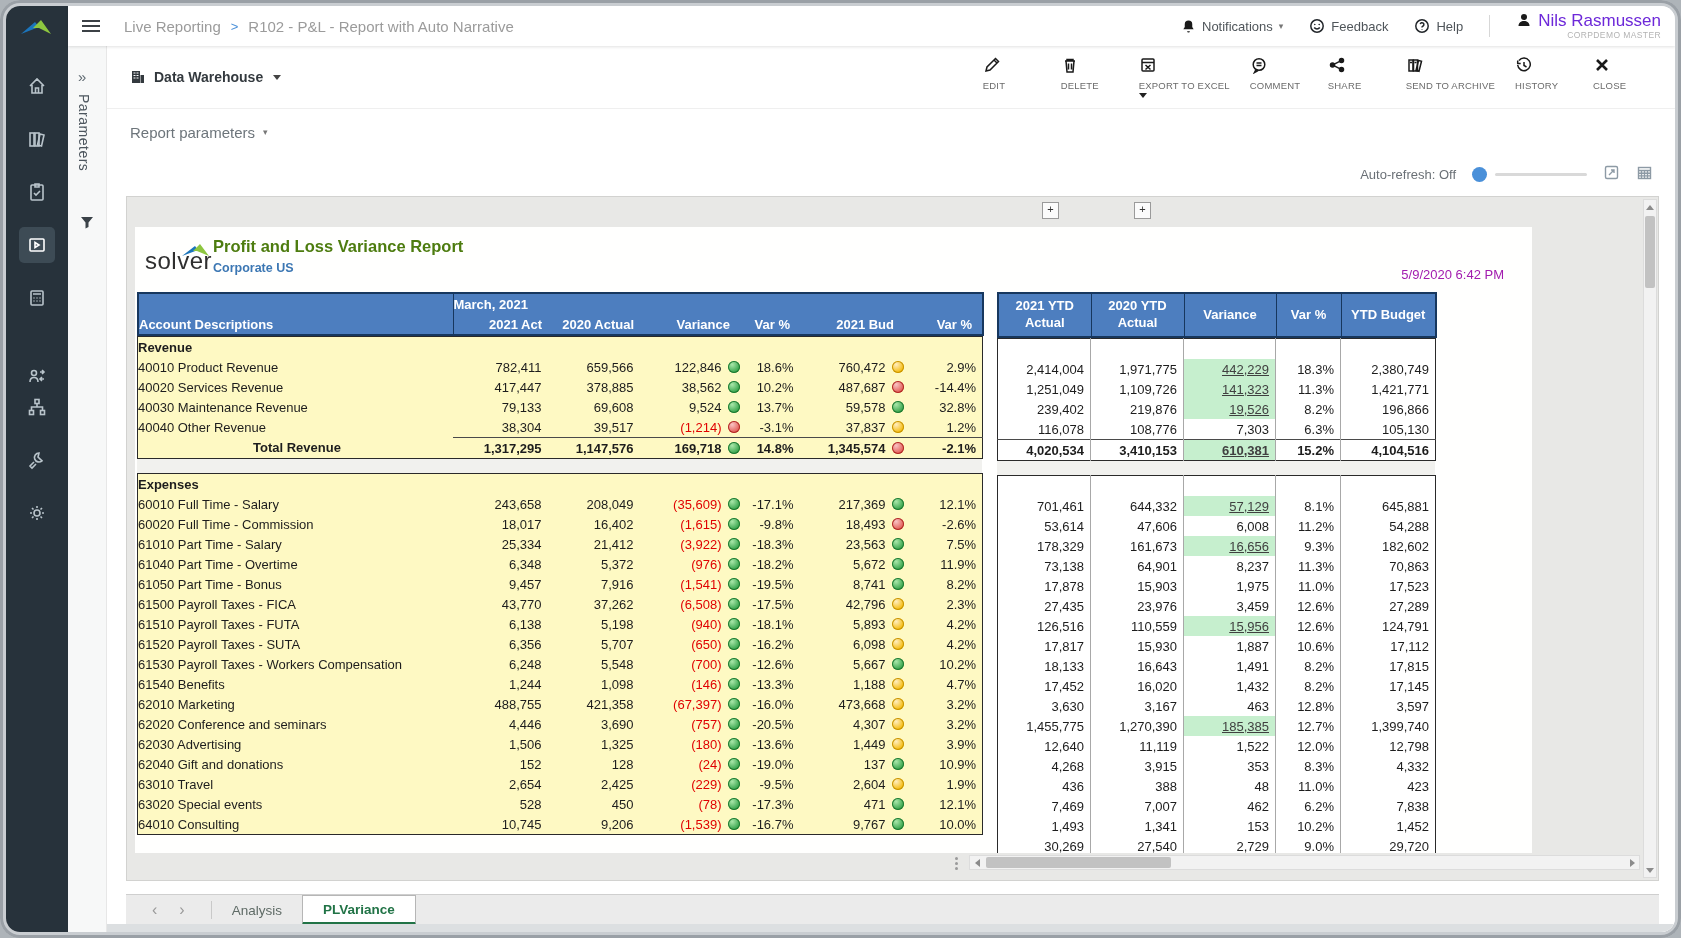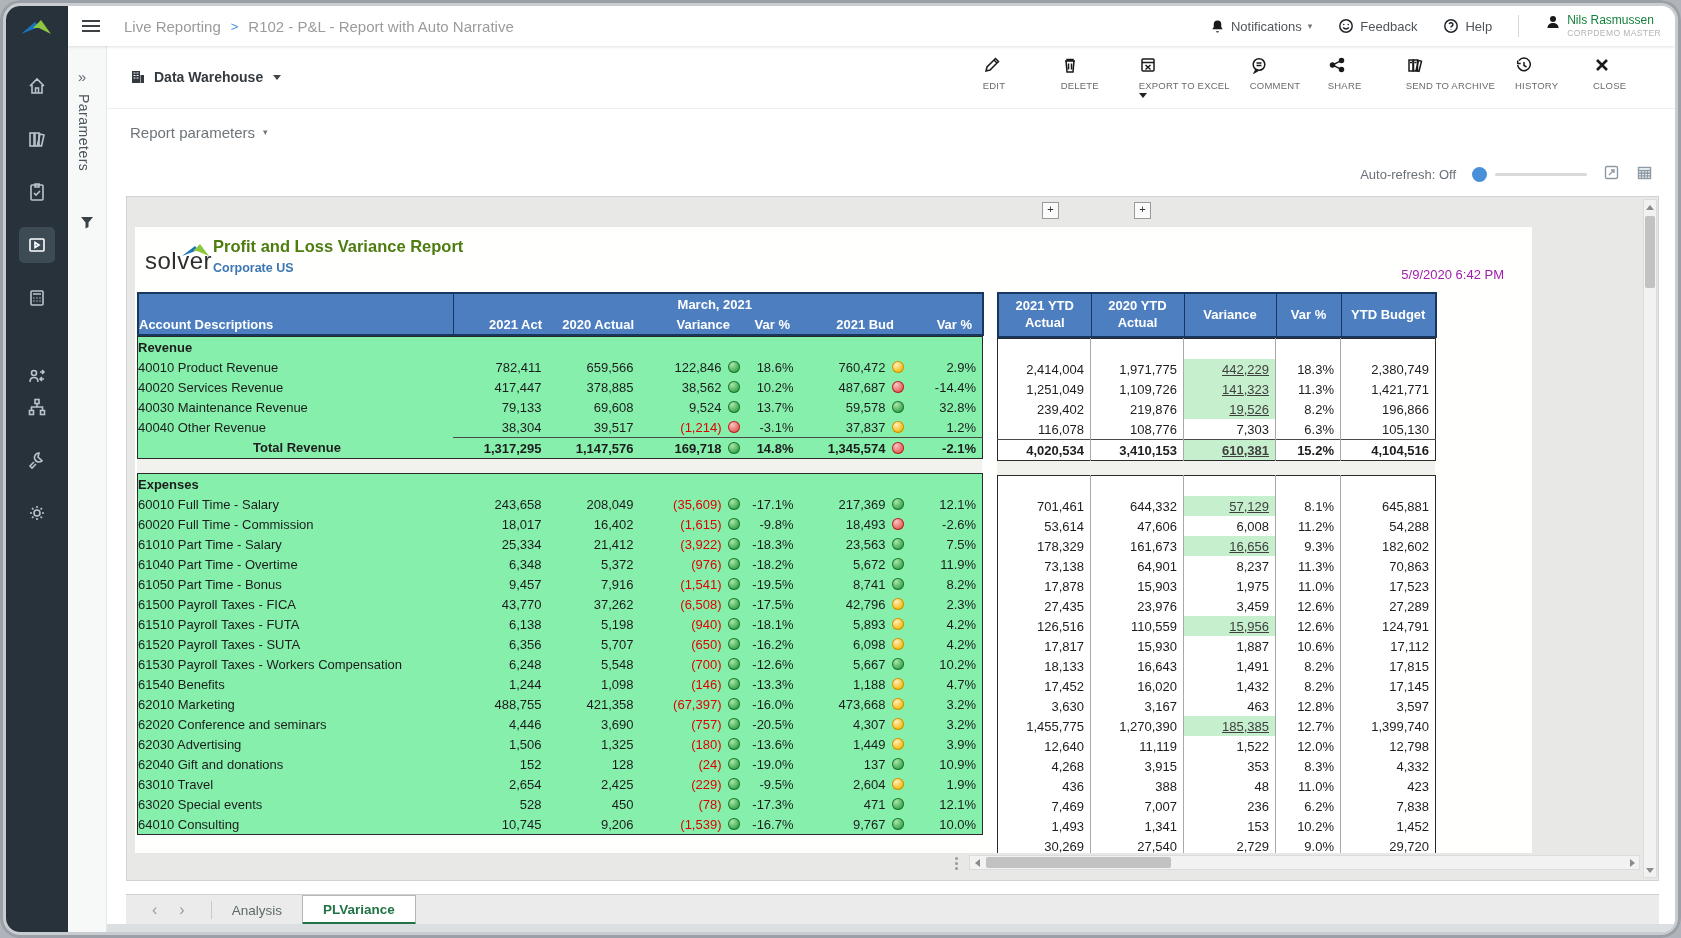--- a/index.html
+++ b/index.html
@@ -22,21 +22,21 @@
   .hamburger{width:18px;height:12px;margin-left:14px;display:flex;flex-direction:column;justify-content:space-between;cursor:pointer;}
   .hamburger i{display:block;height:2px;background:#3c4146;}
   .crumbs{margin-left:24px;font-size:15px;color:#9b9b9b;display:flex;gap:10px;align-items:center;}
   .crumb-sep{color:#4a90d9;font-size:13px;}
   .top-right{margin-left:auto;display:flex;align-items:center;gap:26px;margin-right:14px;}
   .tr-item{display:flex;align-items:center;gap:6px;font-size:13px;color:#4f555a;cursor:pointer;}
   .tr-item svg{stroke:#22262a;fill:none;stroke-width:1.5;}
   .chev{font-size:9px;color:#777;}
   .vdiv{width:1px;height:22px;background:#d7d7d7;}
   .user{display:flex;align-items:flex-start;gap:6px;cursor:pointer;}
-  .user-name{font-size:12px;color:#15803d;line-height:1.1;}
+  .user-name{font-size:17px;color:#6d28d9;line-height:1.1;}
   .user-org{font-size:8.5px;color:#b3b3b3;text-transform:uppercase;letter-spacing:.4px;text-align:right;}
   
   .content{position:absolute;left:100px;right:0;top:40px;bottom:0;background:#fff;}
   .toolbar{position:absolute;left:0;right:0;top:0;height:62px;display:flex;align-items:center;border-bottom:1px solid #efefef;}
   .dw{display:flex;align-items:center;gap:8px;margin-left:24px;font-size:14px;font-weight:bold;color:#33393e;cursor:pointer;}
   .caret-down{width:0;height:0;border-left:4px solid transparent;border-right:4px solid transparent;border-top:5px solid #444;margin-left:2px;}
   .actions{margin-left:auto;margin-right:14px;display:flex;align-items:flex-start;gap:0;}
   .act{display:flex;flex-direction:column;align-items:flex-start;min-width:58px;padding:0 10px;cursor:pointer;position:relative;}
   .act svg{stroke:#1a1a1a;fill:none;stroke-width:1.5;}
   .act-label{margin-top:6px;font-size:9.5px;color:#6b6b6b;letter-spacing:.2px;white-space:nowrap;}
@@ -61,26 +61,26 @@
   .rdate{position:absolute;right:28px;top:40px;font-size:13px;color:#a21caf;}
   .tables{position:absolute;left:0;top:65px;right:0;bottom:0;}
   .side{position:absolute;top:0;}
   .side.left{left:2px;width:845px;}
   .side.right{left:862px;width:438px;}
   .tbl{border-collapse:collapse;table-layout:fixed;font-size:13px;color:#1d1d1d;}
   .tbl td{height:20px;padding:0 6px 0 0;white-space:nowrap;overflow:hidden;}
   .lhdr{border:2px solid #17375e;width:845px;}
   .lhdr td{background:#4d7ebf;color:#fff;font-weight:bold;}
   .lhdr td.first{border-right:1.5px solid #17375e;}
-  .period{text-align:center;margin-left:16px;}
+  .period{text-align:left;margin-left:16px;}
   .hnum{text-align:right;}
   .hlabel{text-align:left;padding-left:4px;}
   .rhdr{border:2px solid #17375e;width:438px;}
   .rhdr td{border:1.5px solid #17375e;background:#4d7ebf;color:#fff;font-weight:bold;text-align:center;vertical-align:middle;line-height:1.3;height:42px;white-space:normal;padding:0 4px;}
-  .lblk{border:1.5px solid #2a2a2a;width:845px;background:#86efac;}
+  .lblk{border:1.5px solid #2a2a2a;width:845px;background:#fef9c3;}
   .rblk{border:1.5px solid #2a2a2a;width:438px;background:#fff;}
   .rblk td{border-left:1px solid #a8a8a8;}
   .rblk td:first-child{border-left:none;}
   .gap{height:14px;background:#f1f1ee;}
   .lab{text-align:left;padding-left:38px;}
   .sec{font-weight:bold;text-align:left;padding-left:3px;}
   .num{text-align:right;padding-right:6px;}
   .pct{text-align:right;padding-right:8px;}
   .ico{padding:0;}
   .neg{color:#e00000;}
@@ -863,21 +863,21 @@
                       <tr>
                         <td class="num">436</td>
                         <td class="num">388</td>
                         <td class="num">48</td>
                         <td class="pct">11.0%</td>
                         <td class="num">423</td>
                       </tr>
                       <tr>
                         <td class="num">7,469</td>
                         <td class="num">7,007</td>
-                        <td class="num">236</td>
+                        <td class="num">462</td>
                         <td class="pct">6.2%</td>
                         <td class="num">7,838</td>
                       </tr>
                       <tr>
                         <td class="num">1,493</td>
                         <td class="num">1,341</td>
                         <td class="num">153</td>
                         <td class="pct">10.2%</td>
                         <td class="num">1,452</td>
                       </tr>

